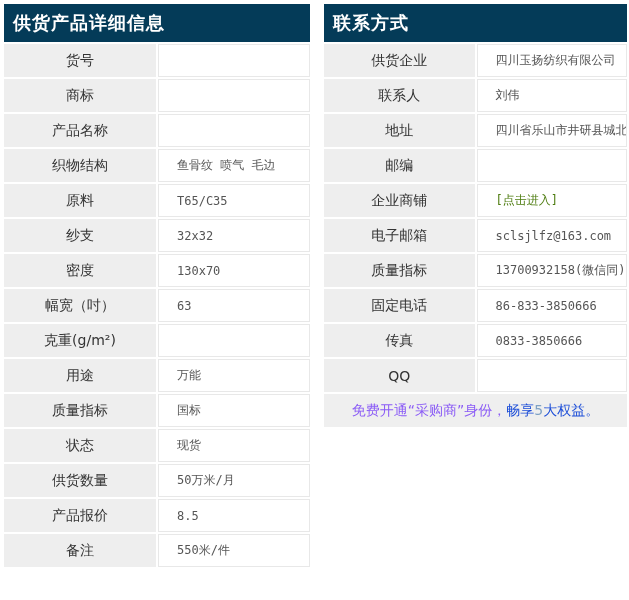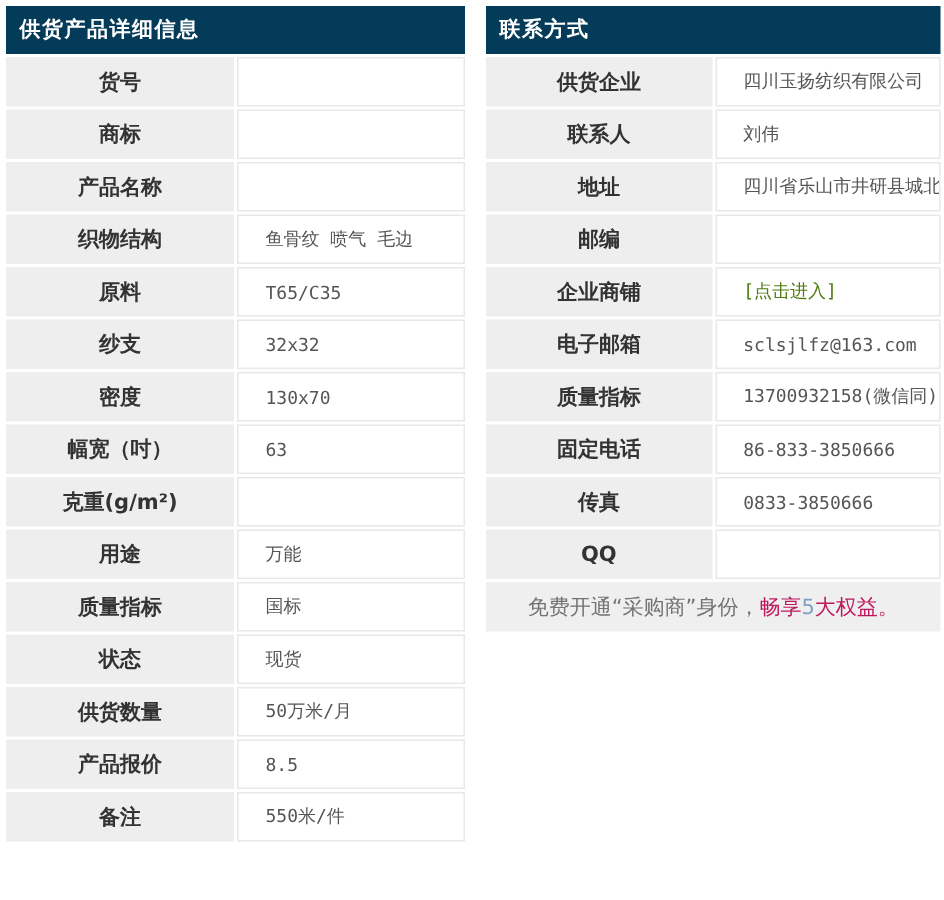--- a/index.html
+++ b/index.html
@@ -20,30 +20,30 @@
   table {
     border-collapse: separate;
     border-spacing: 2px;
     table-layout: fixed;
   }
   .tbl-left  { width: 310px; }
   .tbl-right { width: 307px; }
   th.tbl-title {
     background: #043b58;
     color: #ffffff;
-    font-size: 14px;
+    font-size: 18px;
     font-weight: bold;
     text-align: left;
     padding: 7px 9px;
     letter-spacing: 1px;
   }
   th.lbl {
     background: #eeeeee;
     font-size: 14px;
-    font-weight: bold;
+    font-weight: normal;
     color: #333333;
     text-align: center;
     height: 31px;
     width: 92px;
     padding: 0 2px;
     white-space: nowrap;
   }
   td.val {
     background: #ffffff;
     border: 1px solid #e8e8e8;
@@ -62,22 +62,22 @@
     cursor: pointer;
   }
   td.promo-cell {
     background: #efefef;
     height: 31px;
     text-align: center;
     font-size: 14px;
     color: #333333;
     white-space: nowrap;
   }
-  .promo-red { color: #737373; cursor: pointer; }
-  .promo-dark { color: #be185d; }
+  .promo-red { color: #8b5cf6; cursor: pointer; }
+  .promo-dark { color: #1d4ed8; }
   .promo-num { color: #7ea1c4; }
 </style>
 </head>
 <body>
 
 <div class="wrap">
 
   <table class="tbl-left">
     <tbody>
         <tr>

